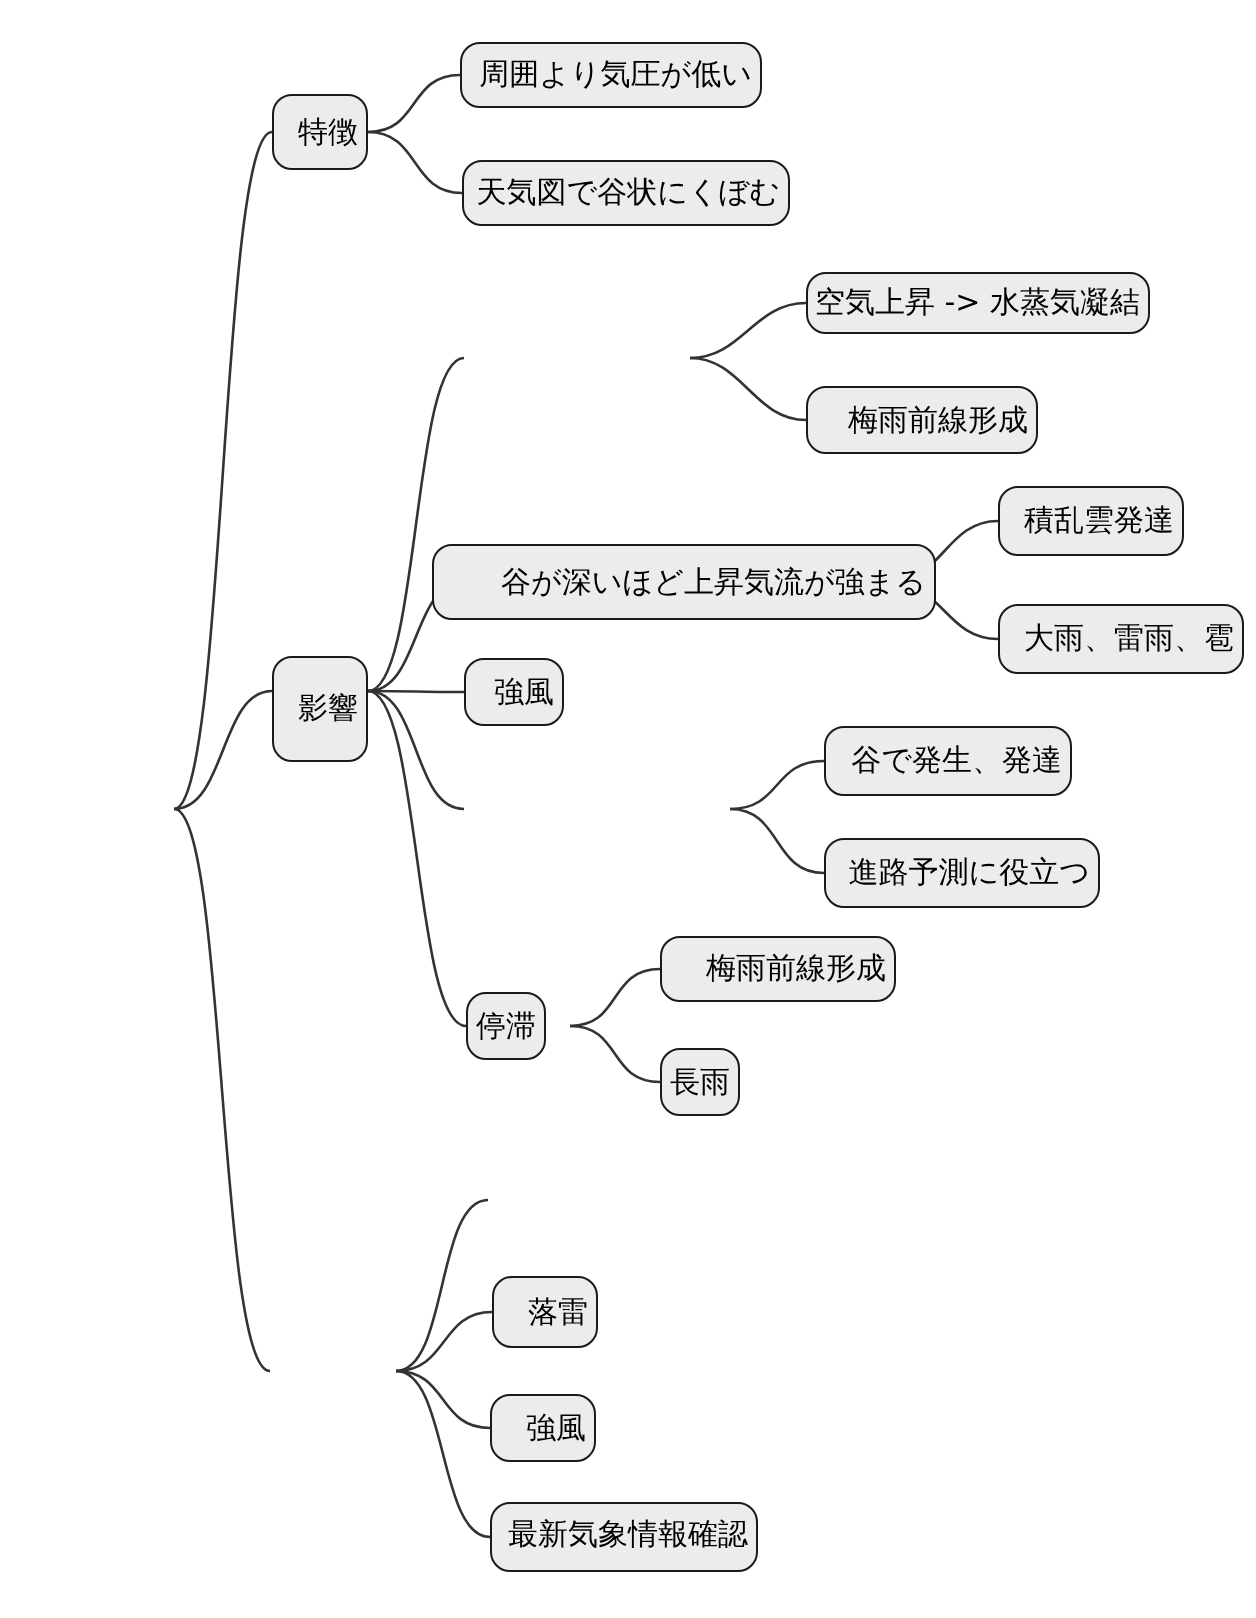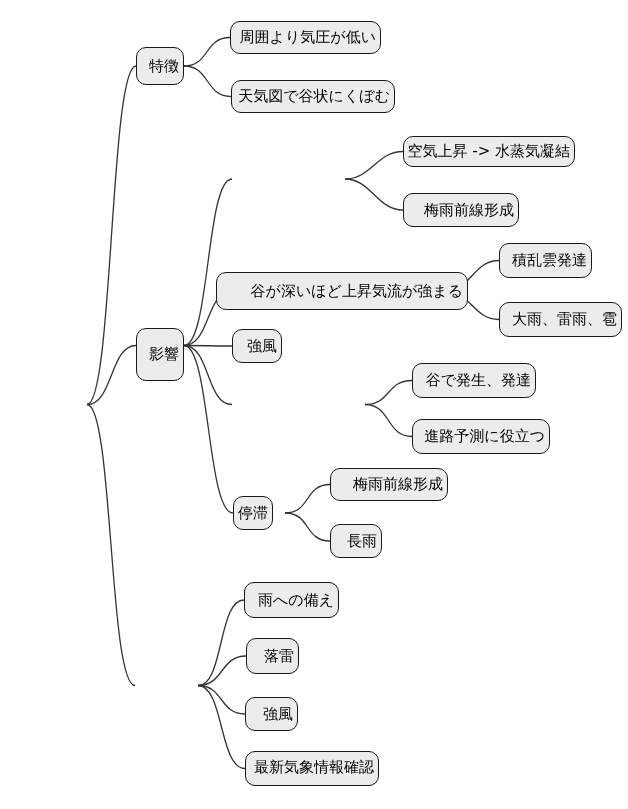--- a/index.html
+++ b/index.html
@@ -106,25 +106,22 @@
     </div>
     <div class="node" style="left: 412px; top: 363px; width: 124px; height: 35px;">
       <span>谷で発生、発達</span>
     </div>
     <div class="node" style="left: 233px; top: 496px; width: 40px; height: 34px;">
       <span>停滞</span>
     </div>
     <div class="node" style="left: 330px; top: 468px; width: 118px; height: 33px;">
       <span>梅雨前線形成</span>
     </div>
-    <div class="node" style="left: 330px; top: 524px; width: 52px; height: 34px;">
+    <div class="node" style="left: 330px; top: 524px; width: 40px; height: 34px;">
       <span>長雨</span>
-    </div>
-    <div class="node" style="left: 244px; top: 582px; width: 95px; height: 36px;">
-      <span>雨への備え</span>
     </div>
     <div class="node" style="left: 246px; top: 638px; width: 53px; height: 36px;">
       <span>落雷</span>
     </div>
     <div class="node" style="left: 245px; top: 697px; width: 53px; height: 34px;">
       <span>強風</span>
     </div>
     <div class="node" style="left: 245px; top: 751px; width: 134px; height: 35px; font-family: Liberation Mono, monospace;">
       <span>最新気象情報確認</span>
     </div>

